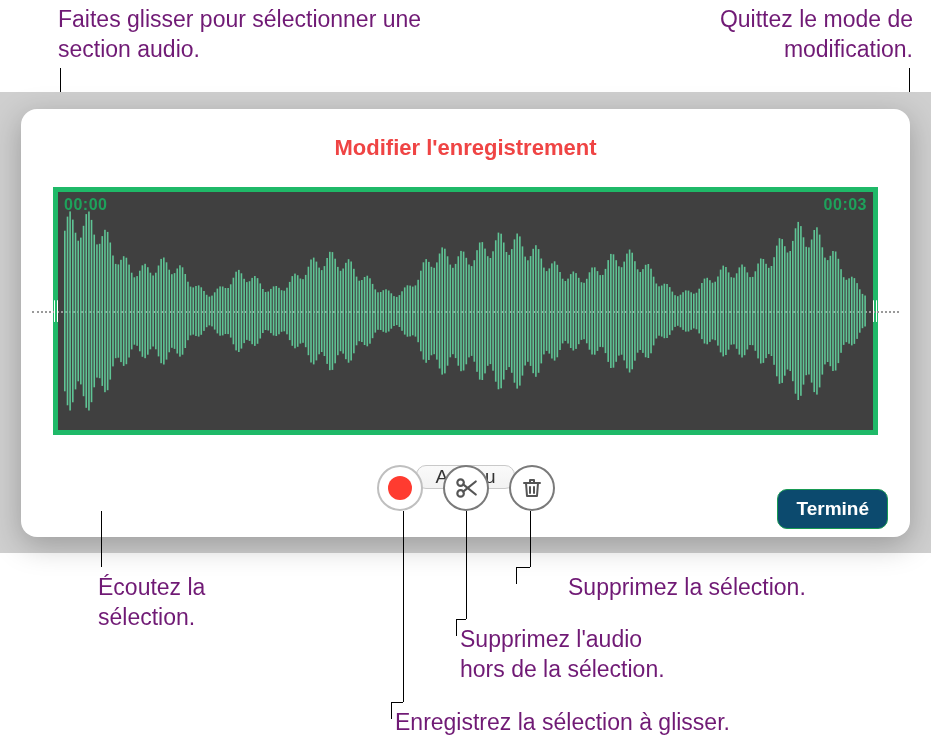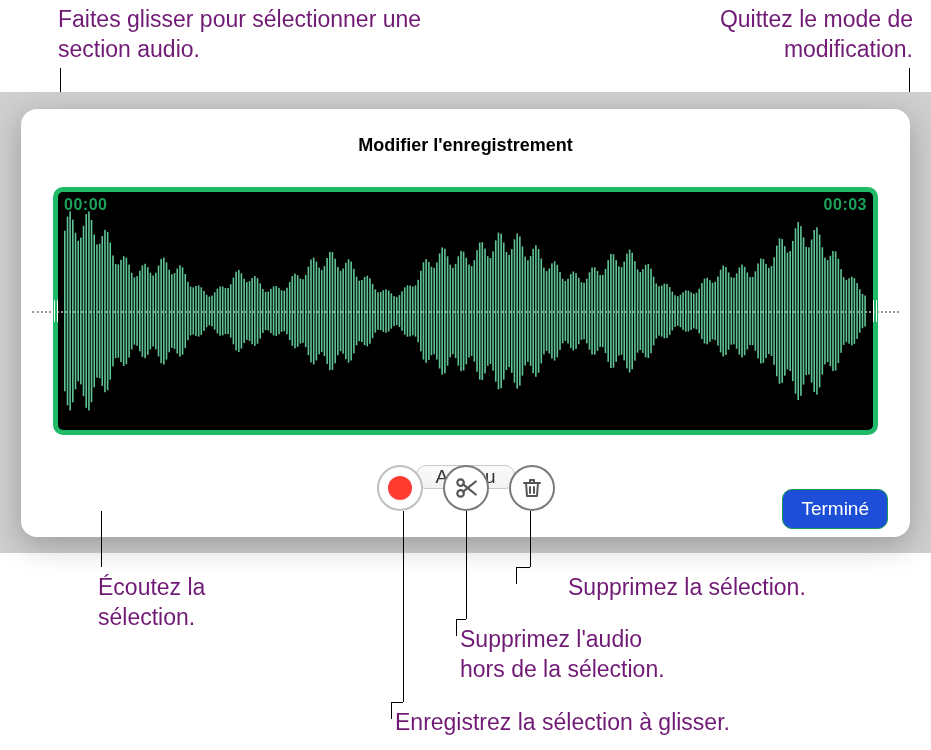--- a/index.html
+++ b/index.html
@@ -46,36 +46,36 @@
     right: 21px;
     top: 109px;
     height: 428px;
     background: #fff;
     border-radius: 16px;
     box-shadow: 0 8px 30px rgba(0,0,0,0.25);
   }
 
   .panel-title {
     text-align: center;
-    font-size: 18px;
+    font-size: 22px;
     font-weight: 600;
-    color: #000000;
+    color: #ef4444;
     padding-top: 26px;
   }
 
   
   .wave-wrap {
     position: absolute;
     left: 32px;
     right: 32px;
     top: 78px;
     height: 248px;
-    background: #000000;
+    background: #404040;
     border: 5px solid #1fb968;
-    border-radius: 10px;
+    border-radius: 0;
     padding-left: 8px;
   }
   .wave-time {
     position: absolute;
     top: 4px;
     font-size: 16px;
     font-weight: 700;
     color: #1da25b;
     letter-spacing: 0.5px;
   }
@@ -139,24 +139,24 @@
     justify-content: center;
     cursor: pointer;
     user-select: none;
   }
   .btn-apercu {
     background: linear-gradient(#fafafa,#f2f2f2);
     border: 1px solid #c9c9c9;
     color: #333;
   }
   .btn-termine {
-    background: #1d4ed8;
+    background: #0c4a6e;
     color: #fff;
     border: 1px solid #189a54;
-    font-weight: 400;
+    font-weight: 700;
   }
 
   .center-buttons {
     position: absolute;
     left: 50%;
     transform: translateX(-50%);
     display: flex;
     gap: 20px;
   }
 

